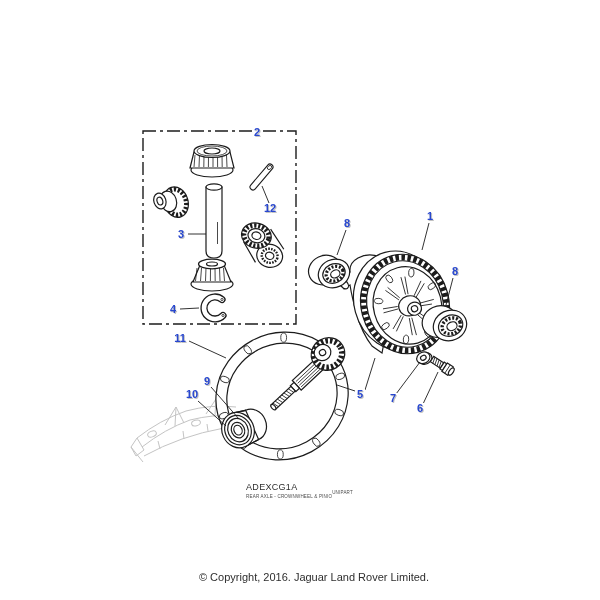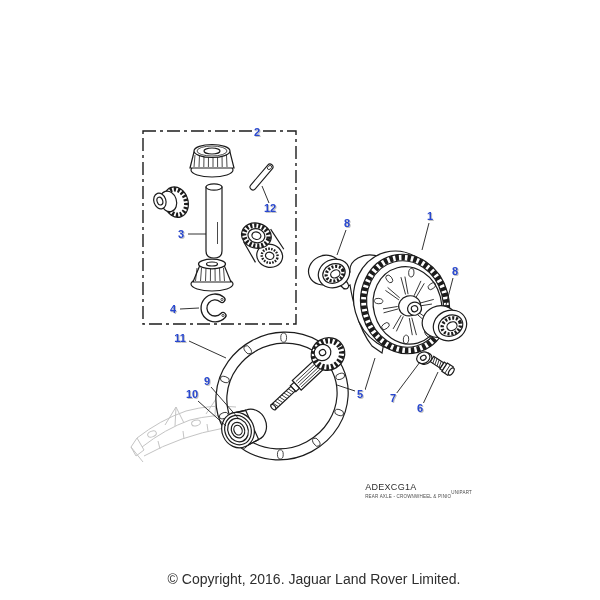--- a/index.html
+++ b/index.html
@@ -9,27 +9,27 @@
   .ln{stroke:#1c1c1c;stroke-width:1.2;fill:none;}
   .pt{stroke:#1c1c1c;stroke-width:1.2;fill:#ffffff;}
   .thin{stroke:#1c1c1c;stroke-width:0.8;fill:none;}
   .teeth{fill:none;stroke:#1c1c1c;}
   .ghost{stroke:#c4c4c4;stroke-width:1;fill:none;}
   .leader{stroke:#1c1c1c;stroke-width:0.9;fill:none;}
   .callout{font:bold 11px "Liberation Sans",sans-serif;fill:var(--callout-color,#2847cf);text-anchor:middle;}
   .callout-shadow{font:bold 11px "Liberation Sans",sans-serif;fill:#c2c2c2;text-anchor:middle;}
   .callout-bg{fill:#ffffff;}
   #footer-row{position:absolute;left:127px;right:128px;top:482px;display:flex;
-              justify-content:flex-end;align-items:flex-start;}
+              justify-content:center;align-items:flex-start;}
   #code-block{color:#2e2e2e;}
   #fig-code{font-size:9px;letter-spacing:0.3px;}
   #fig-desc{font-size:4.5px;margin-top:1.5px;color:#4a4a4a;letter-spacing:0.2px;}
   #brand{font-size:4.5px;color:#4a4a4a;margin-top:8px;letter-spacing:0.2px;}
   #copyright{position:absolute;left:0;top:571px;width:100%;text-align:center;
-             font-size:14px;color:#2e2e2e;padding-left:28px;box-sizing:border-box;}
+             font-size:11px;color:#2e2e2e;padding-left:28px;box-sizing:border-box;}
 </style>
 </head>
 <body>
 
 <div id="page">
   <svg width="600" height="600" viewBox="0 0 600 600">
 
     <g>
       <path class="ghost" d="M137,438 Q160,420 186,411 Q212,404 236,407"></path>
       <path class="ghost" d="M142,447 Q165,429 190,420 Q214,414 234,416"></path>

